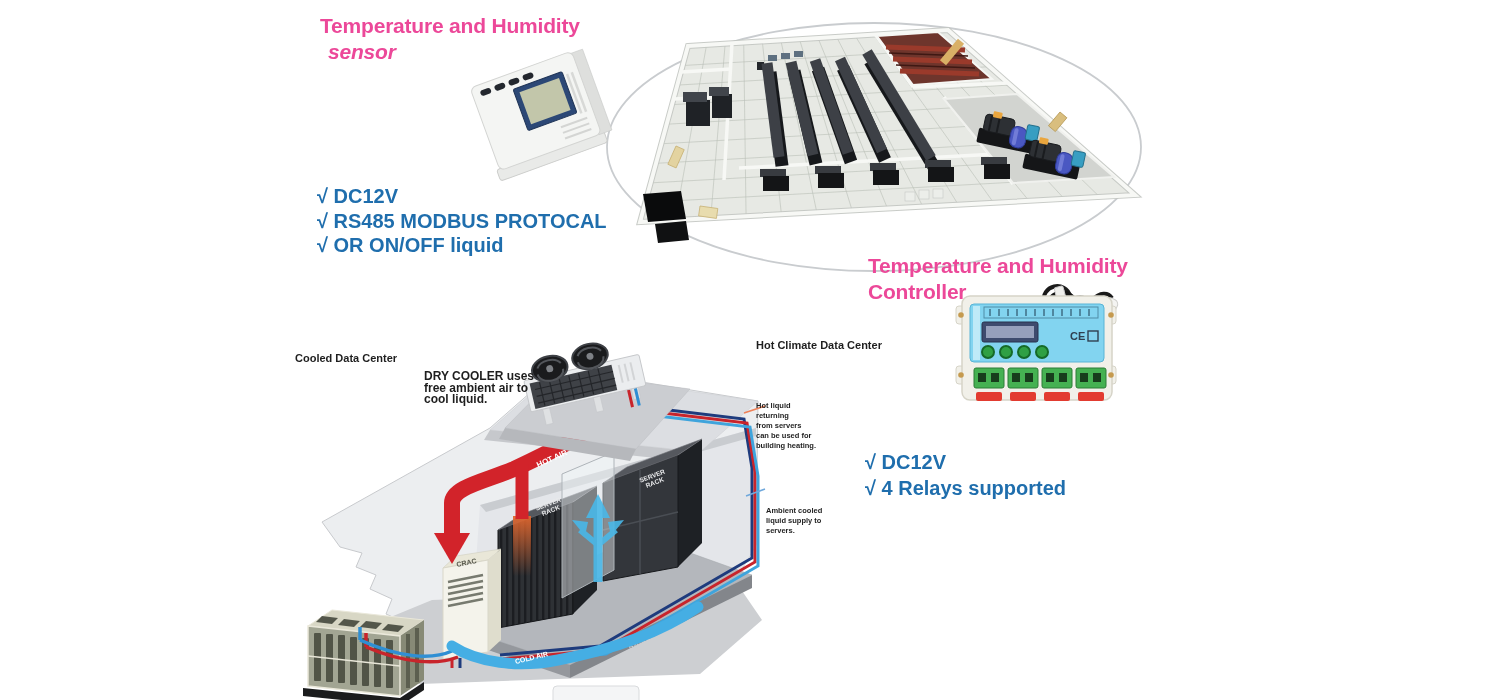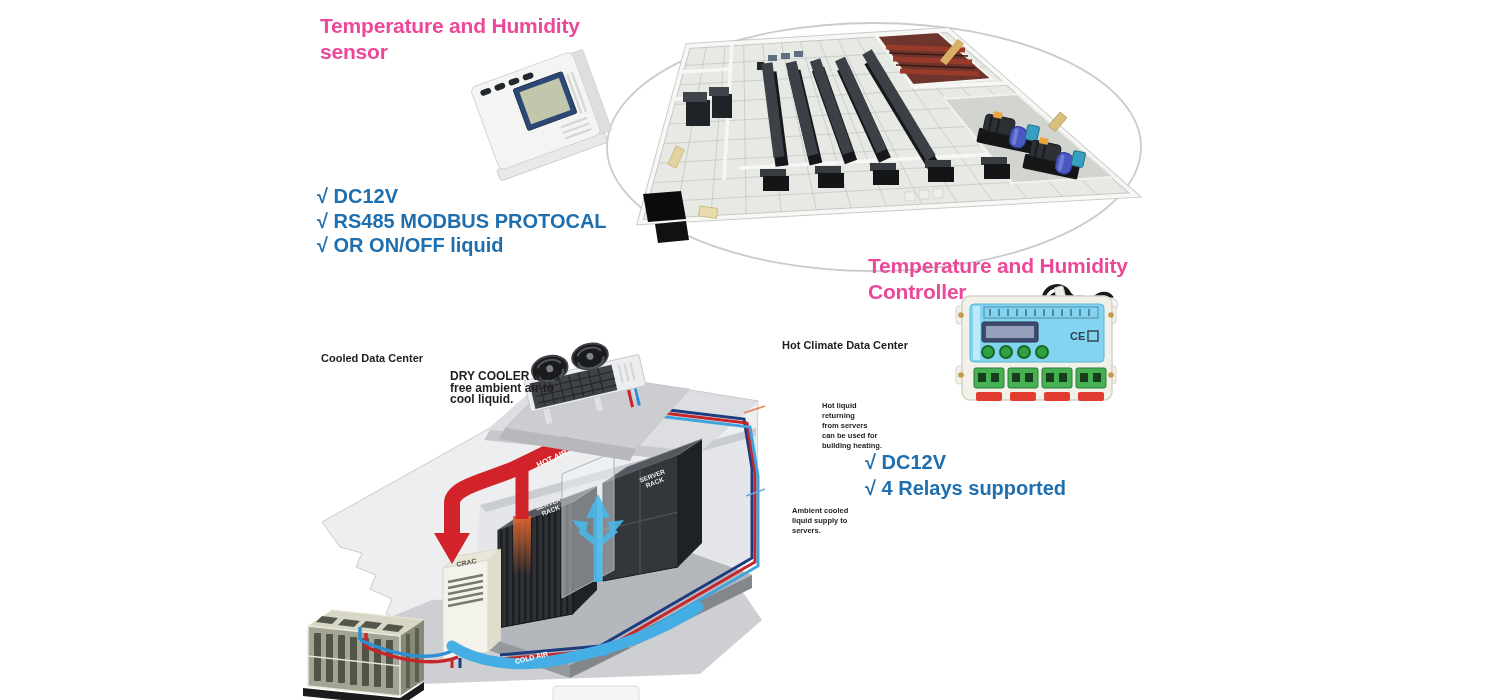--- a/index.html
+++ b/index.html
@@ -1,22 +1,22 @@
 <!DOCTYPE html>
 <html><head>
 <meta charset="utf-8">
 <style>
   html,body{margin:0;padding:0;background:#fff;}
   .stage{position:relative;width:1500px;height:700px;overflow:hidden;
          font-family:"Liberation Sans",sans-serif;background:#fff;}
   .abs{position:absolute;}
   .blue-title{color:#ec4899;font-size:21px;font-weight:bold;line-height:26px;letter-spacing:-0.2px;}
-  .blue-title .l2{}
+  .blue-title .l2{margin-left:8px;font-style:italic;}
   .blue-feat{color:#1F6EAD;font-size:20px;font-weight:bold;line-height:24.5px;white-space:nowrap;margin-top:16px;}
-  .blk{color:#1e1e1e;font-weight:bold;white-space:nowrap;margin-left:26px;}
+  .blk{color:#1e1e1e;font-weight:bold;white-space:nowrap;}
   .lbl-md{font-size:11px;}
   .lbl-sm{font-size:12px;line-height:11.5px;}
   .lbl-xs{font-size:7.5px;line-height:10px;}
   svg text{font-family:"Liberation Sans",sans-serif;}
   #dc-grid line{stroke:#b9beb6;stroke-width:0.7;opacity:0.85;}
   .rowside{stroke:#16181b;stroke-width:13;fill:none;}
   .rowtop{stroke:#3d4046;stroke-width:11;fill:none;}
   .wallshadow{stroke:#c2c5c1;stroke-width:6;fill:none;opacity:.9;}
   .wall{stroke:#f7f8f5;stroke-width:4;fill:none;}
   .partition{stroke:#f7f8f5;stroke-width:3.5;fill:none;}
@@ -451,21 +451,21 @@
 <div class="abs blk lbl-md" style="left:295px;top:352px">Cooled Data Center</div>
 
 <div class="abs blk lbl-sm" style="left:424px;top:371px">
   <div>DRY COOLER uses</div>
   <div>free ambient air to</div>
   <div>cool liquid.</div>
 </div>
 
 <div class="abs blk lbl-md" style="left:756px;top:339px">Hot Climate Data Center</div>
 
-<div class="abs blk lbl-xs" style="left:796px;top:401px">
+<div class="abs blk lbl-xs" style="left:756px;top:401px">
   <div>Hot liquid</div>
   <div>returning</div>
   <div>from servers</div>
   <div>can be used for</div>
   <div>building heating.</div>
 </div>
 
 <div class="abs blk lbl-xs" style="left:766px;top:506px">
   <div>Ambient cooled</div>
   <div>liquid supply to</div>

